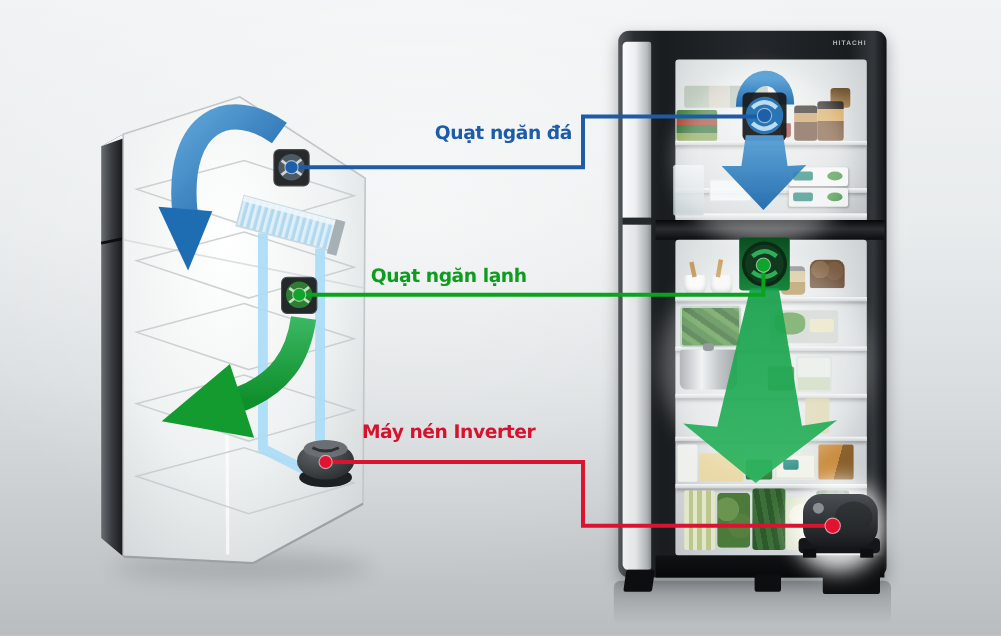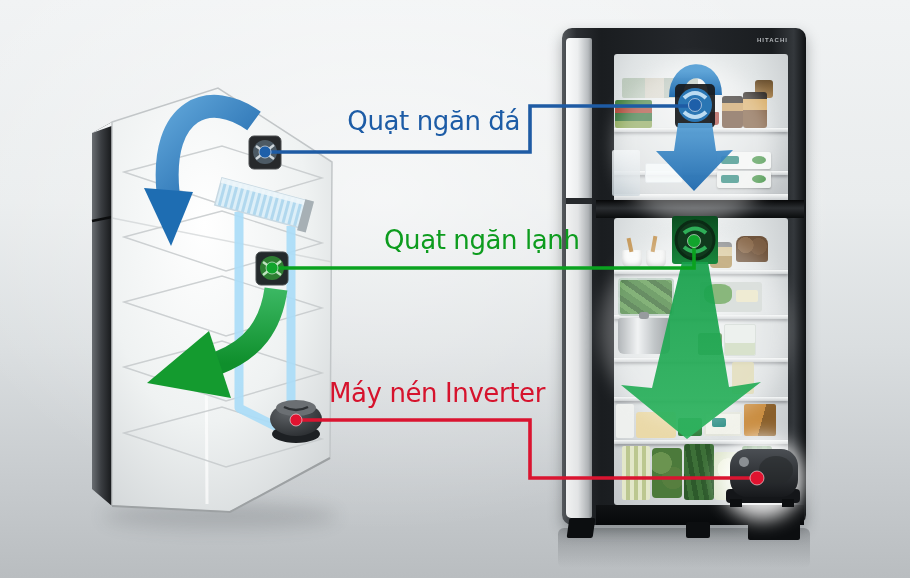--- a/index.html
+++ b/index.html
@@ -1,24 +1,24 @@
 <!DOCTYPE html>
 <html><head>
 <meta charset="utf-8">
 <style>
   html,body{margin:0;padding:0;background:#caced1;font-family:"Liberation Sans",sans-serif;}
   #canvas{position:relative;width:910px;height:578px;overflow:hidden;
     background:linear-gradient(180deg,#f1f3f4 0%,#e9eced 35%,#dadee0 60%,#c8cccf 82%,#b9bdc0 100%);}
   .vignette{position:absolute;inset:0;pointer-events:none;
     background:radial-gradient(ellipse at 42% 34%, rgba(255,255,255,.55) 0%, rgba(255,255,255,0) 62%);}
   svg.overlay{position:absolute;left:0;top:0;z-index:6;pointer-events:none;}
-  .label{position:absolute;z-index:8;font-weight:normal;font-size:26px;line-height:30px;
+  .label{position:absolute;z-index:8;font-weight:bold;font-size:17px;line-height:30px;
     font-family:"DejaVu Sans","Liberation Sans",sans-serif;letter-spacing:-0.4px;white-space:nowrap;}
   .label-blue{left:308px;top:106px;width:212px;text-align:right;color:#1d5ca6;}
-  .label-green{left:337px;top:225px;color:#0d9c1e;margin-left:47px;}
+  .label-green{left:337px;top:236px;color:#0d9c1e;}
   .label-red{left:329px;top:378px;color:#d6132d;}
   
   #fridge{position:absolute;left:562px;top:28px;width:244px;height:497px;z-index:3;
     border-radius:10px;background:linear-gradient(90deg,#55595d 0%,#2a2d31 6%,#1a1d20 16%,#24272b 50%,#1a1d20 86%,#34383c 95%,#101214 100%);
     box-shadow:0 6px 14px rgba(30,33,36,.35);}
   .doorstrip{position:absolute;background:linear-gradient(90deg,#fbfcfc 0%,#eceeef 45%,#b7bbbe 85%,#8e9295 100%);}
   .interior{position:absolute;background:radial-gradient(ellipse at 45% 30%, #f5f7f7 0%, #dfe3e4 50%, #bcc0c3 100%);}
   .shelf{position:absolute;background:linear-gradient(180deg,#f6f8f8,#c9cdcf);box-shadow:0 2px 3px rgba(40,44,48,.35);}
   .item{position:absolute;}
   .reflection{position:absolute;left:558px;top:528px;width:252px;height:40px;z-index:2;

